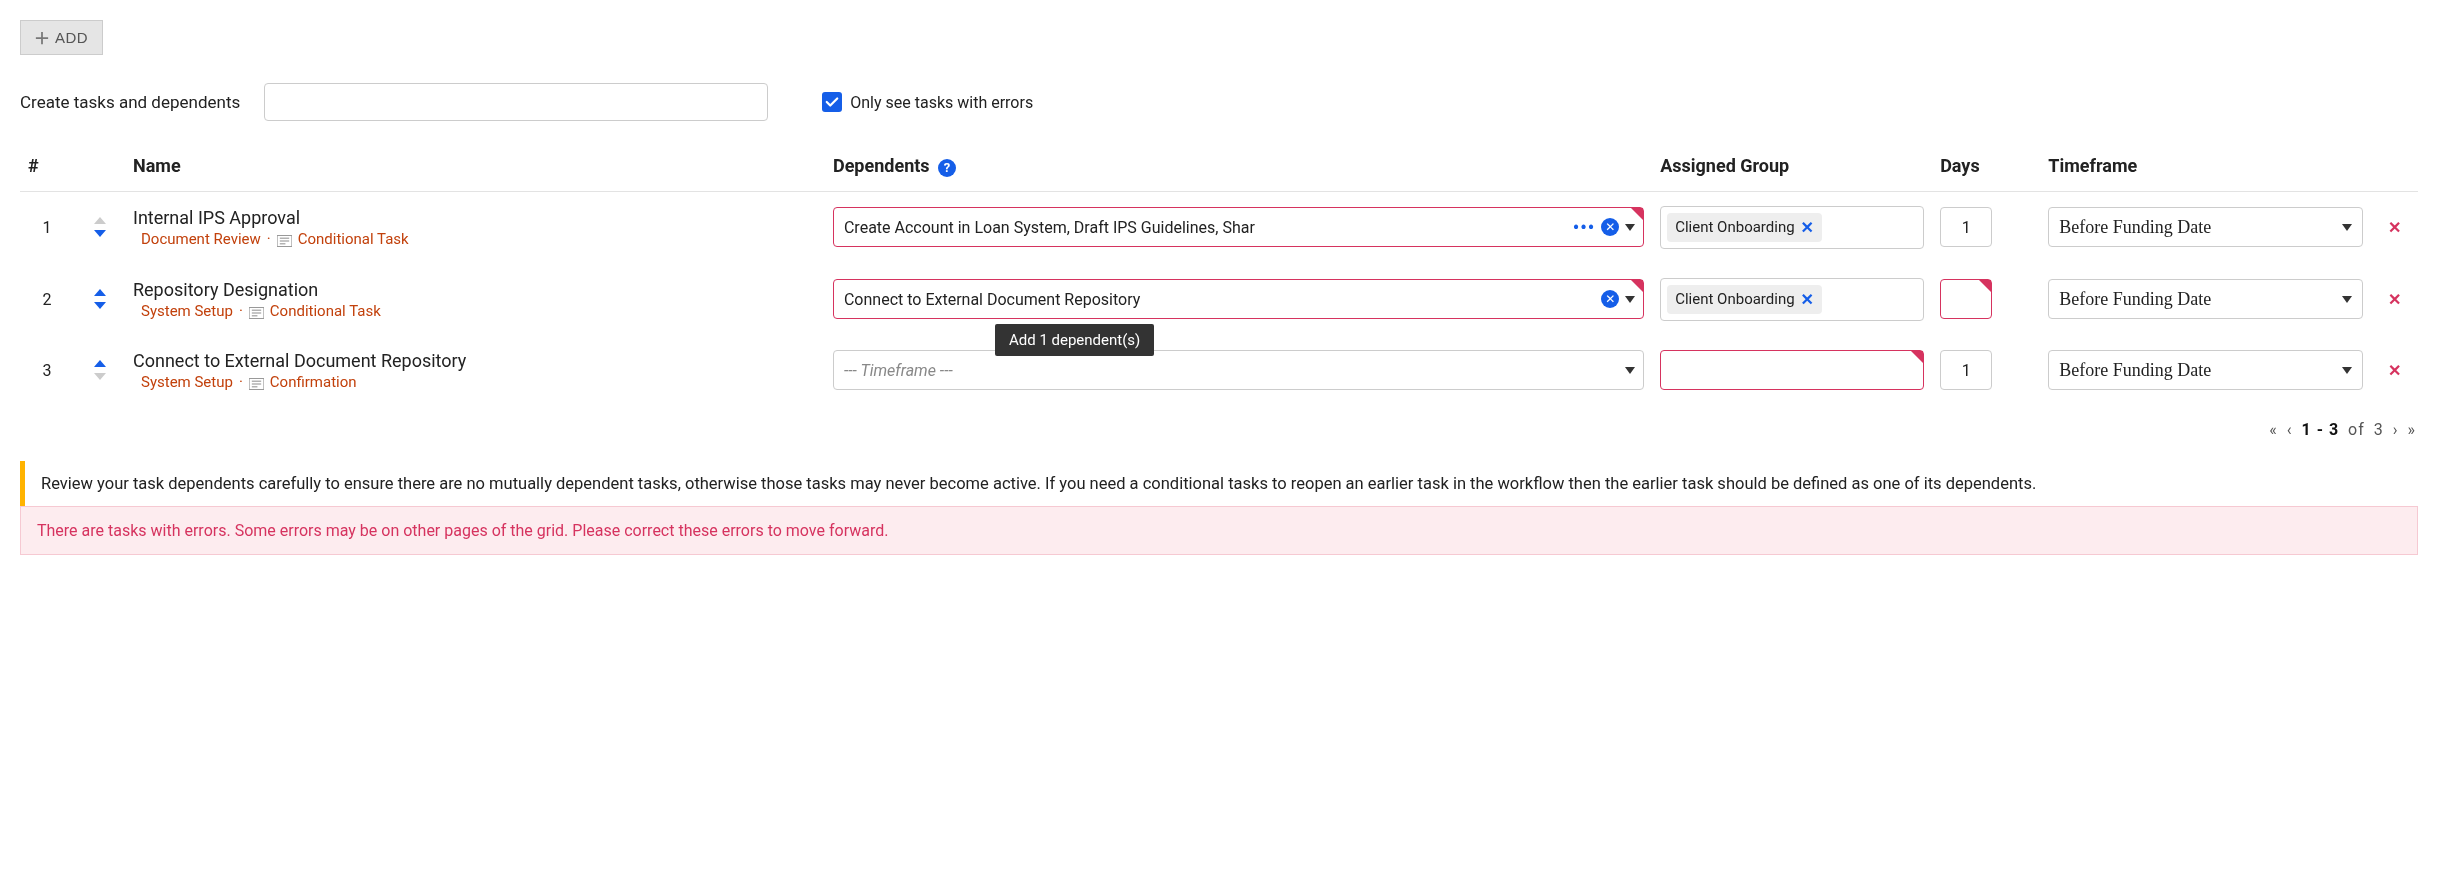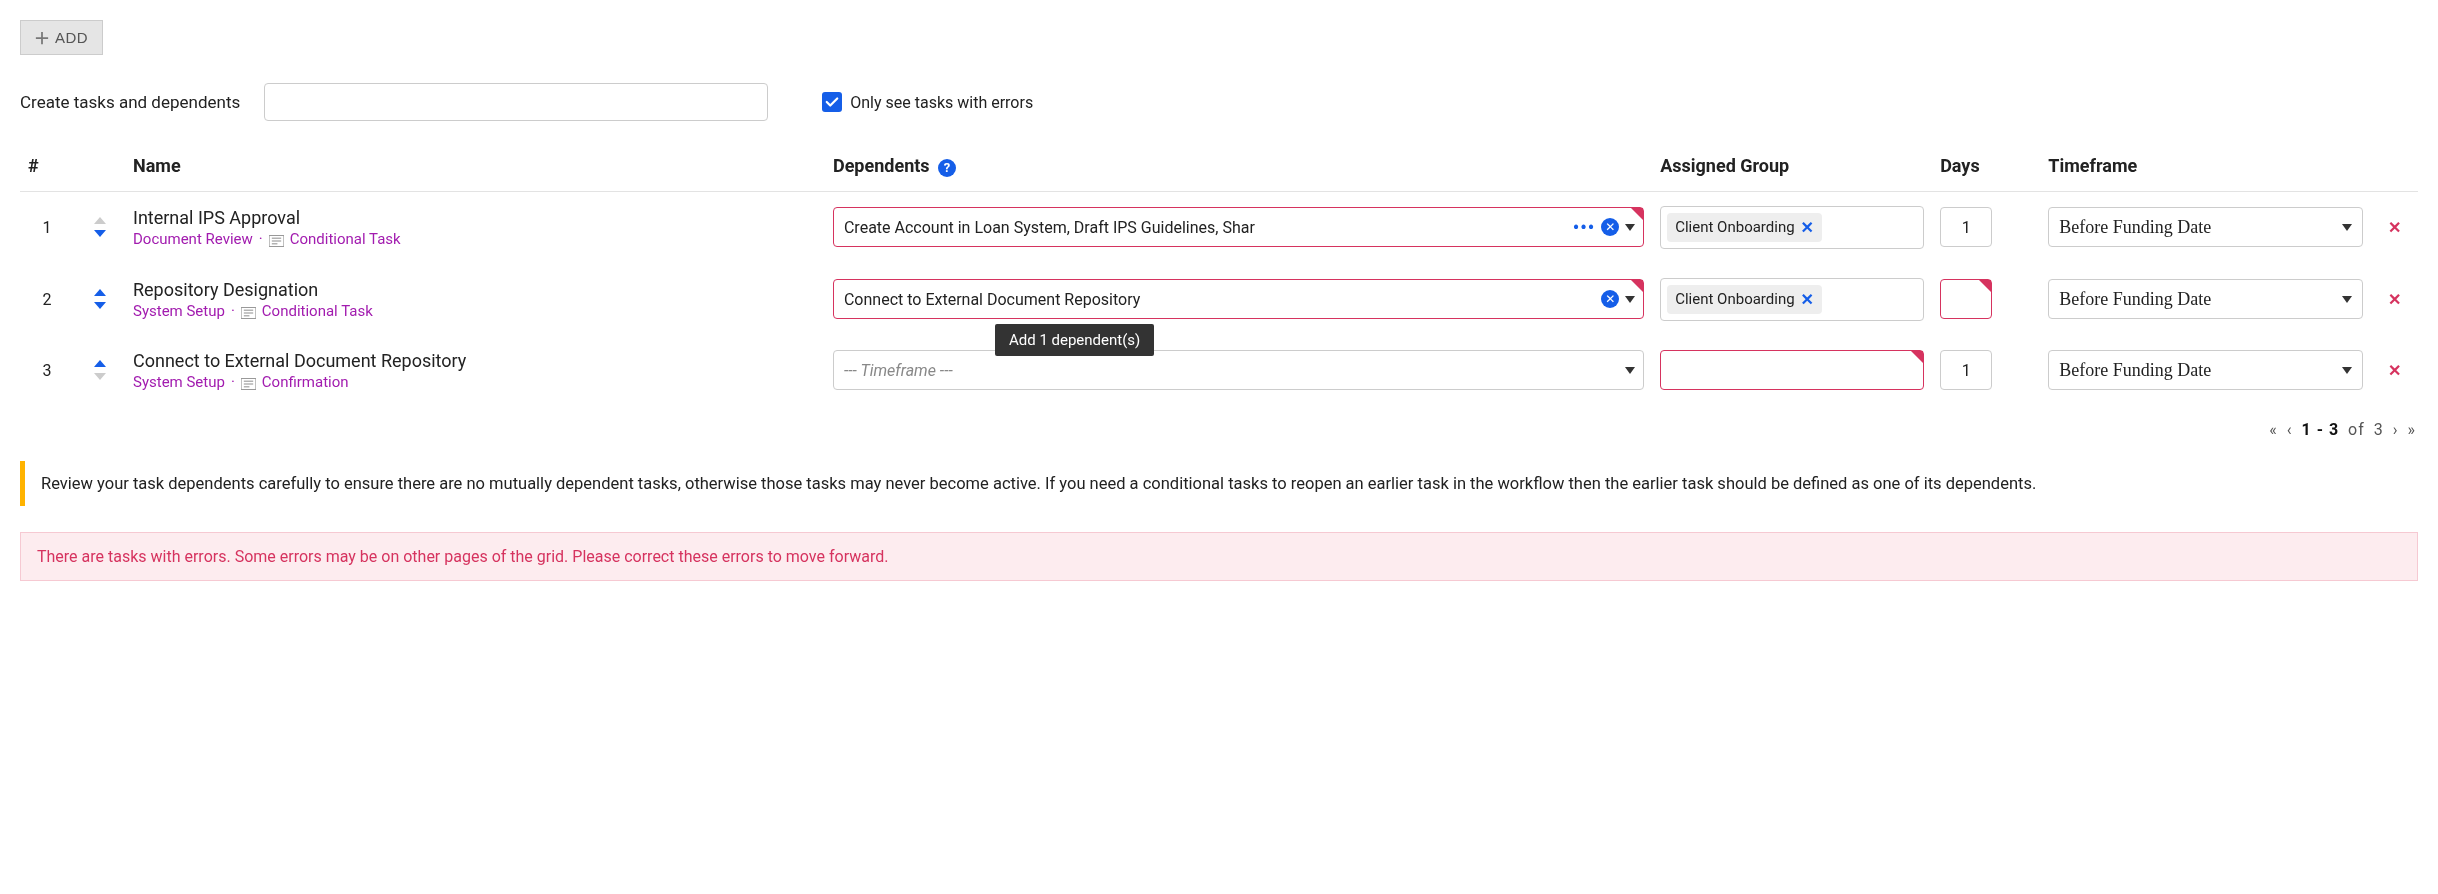--- a/index.html
+++ b/index.html
@@ -74,21 +74,21 @@
   .col-del { width: 26px; }
 
   .arrow-stack { display:flex; flex-direction:column; gap:6px; align-items:center;}
   .arrow-stack .arr { width:0;height:0;border-left:6px solid transparent;border-right:6px solid transparent; cursor:pointer;}
   .arr.up   { border-bottom:7px solid #155ee8; }
   .arr.down { border-top:7px solid #155ee8; }
   .arr.up.disabled { border-bottom-color:#ccc; cursor:default;}
   .arr.down.disabled{ border-top-color:#ccc; cursor:default;}
 
   .task-name { font-size: 18px; color:#222; }
-  .task-sub  { color:#a21caf; font-size: 15px; margin-top:2px; display:flex; align-items:center; gap:6px;}
+  .task-sub  { color:#c2410c; font-size: 15px; margin-top:2px; display:flex; align-items:center; gap:6px;margin-left:8px;}
   .task-sub .ico{ width:15px;height:12px; display:inline-block;}
   .task-sub .ico svg{width:100%;height:100%;}
 
   .dep-box, .group-box, .days-box, .tf-box {
     border:1px solid #ccc; border-radius:4px; min-height:40px; padding:0 10px;
     display:flex; align-items:center; position:relative; background:#fff;
   }
   .err-box { border-color:#d6335f !important; }
   .err-box::after{
     content:""; position:absolute; top:0; right:0;
@@ -122,21 +122,21 @@
   }
 
   .pager { text-align:right; margin-top:14px; font-size:16px; color:#555; letter-spacing:1px;}
   .pager .b{ color:#111; font-weight:700;}
   .pager span{ padding:0 2px; }
 
   .alert-info{
     border-left:5px solid #ffb300; padding:10px 16px; margin-top:22px; font-size:16.5px; line-height:1.55;
   }
   .alert-err{
-    background:#fdecef; border:1px solid #f6c9d2; color:#d6335f; padding:14px 16px; margin-top:26px; font-size:16px;
+    background:#fdecef; border:1px solid #f6c9d2; color:#d6335f; padding:14px 16px; margin-top:0; font-size:16px;
   }
   
   .dep-text{ white-space:nowrap; overflow:hidden; text-overflow:clip; flex:1; }
 </style>
 </head>
 <body>
 
 
 
 <button class="add-btn">

